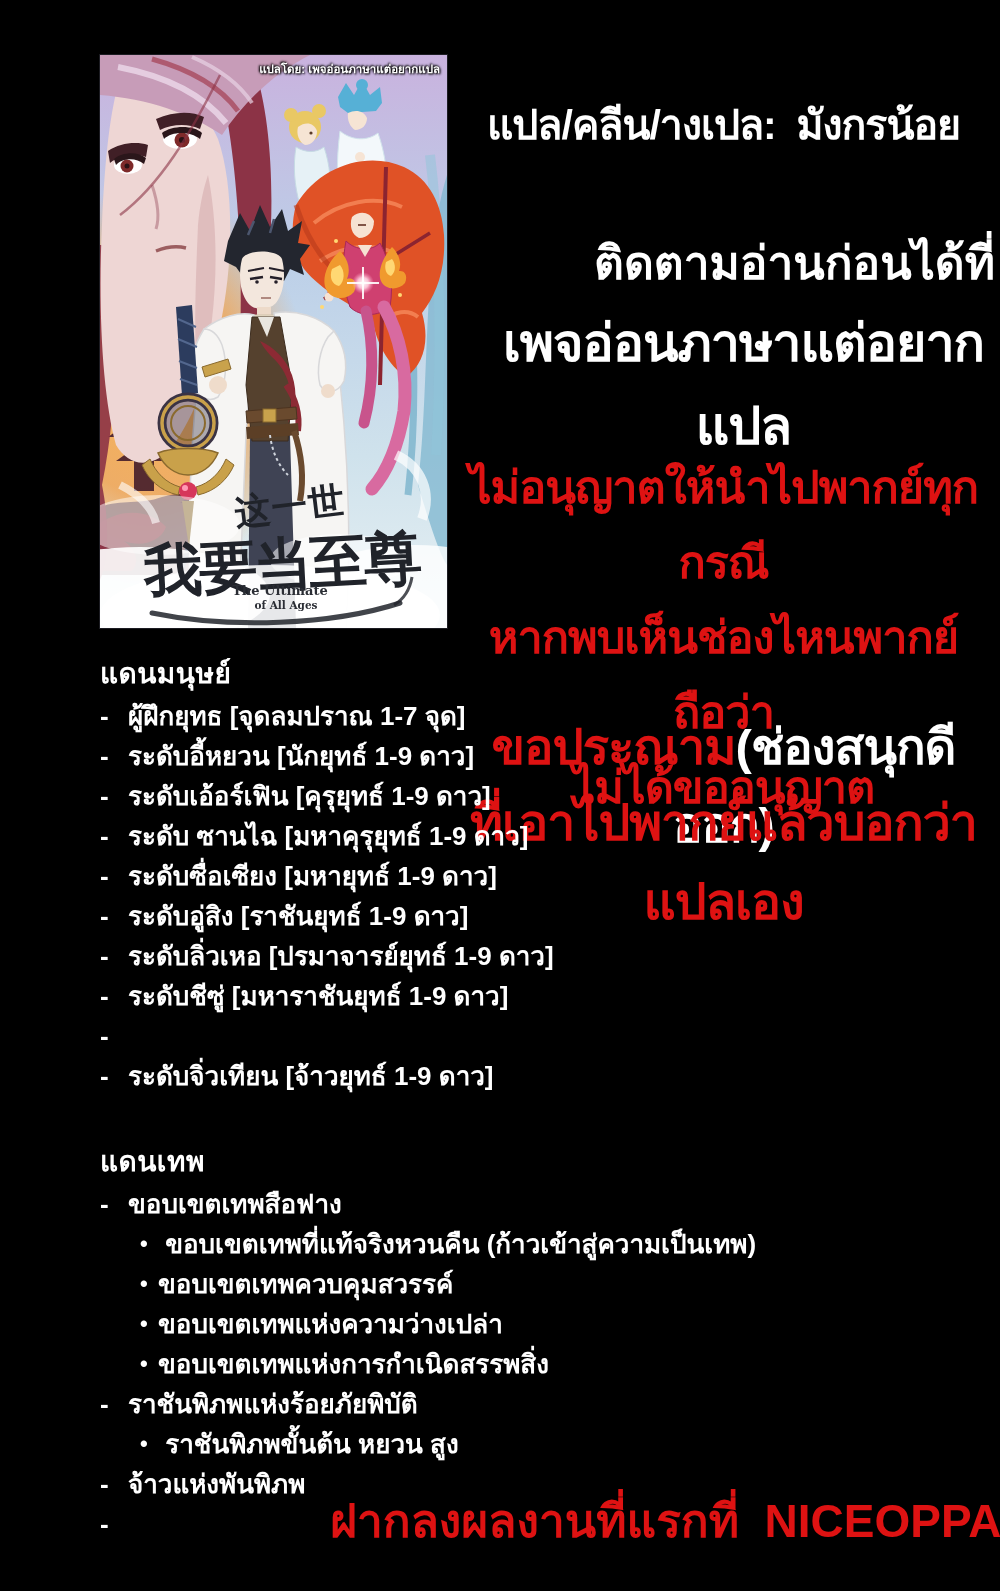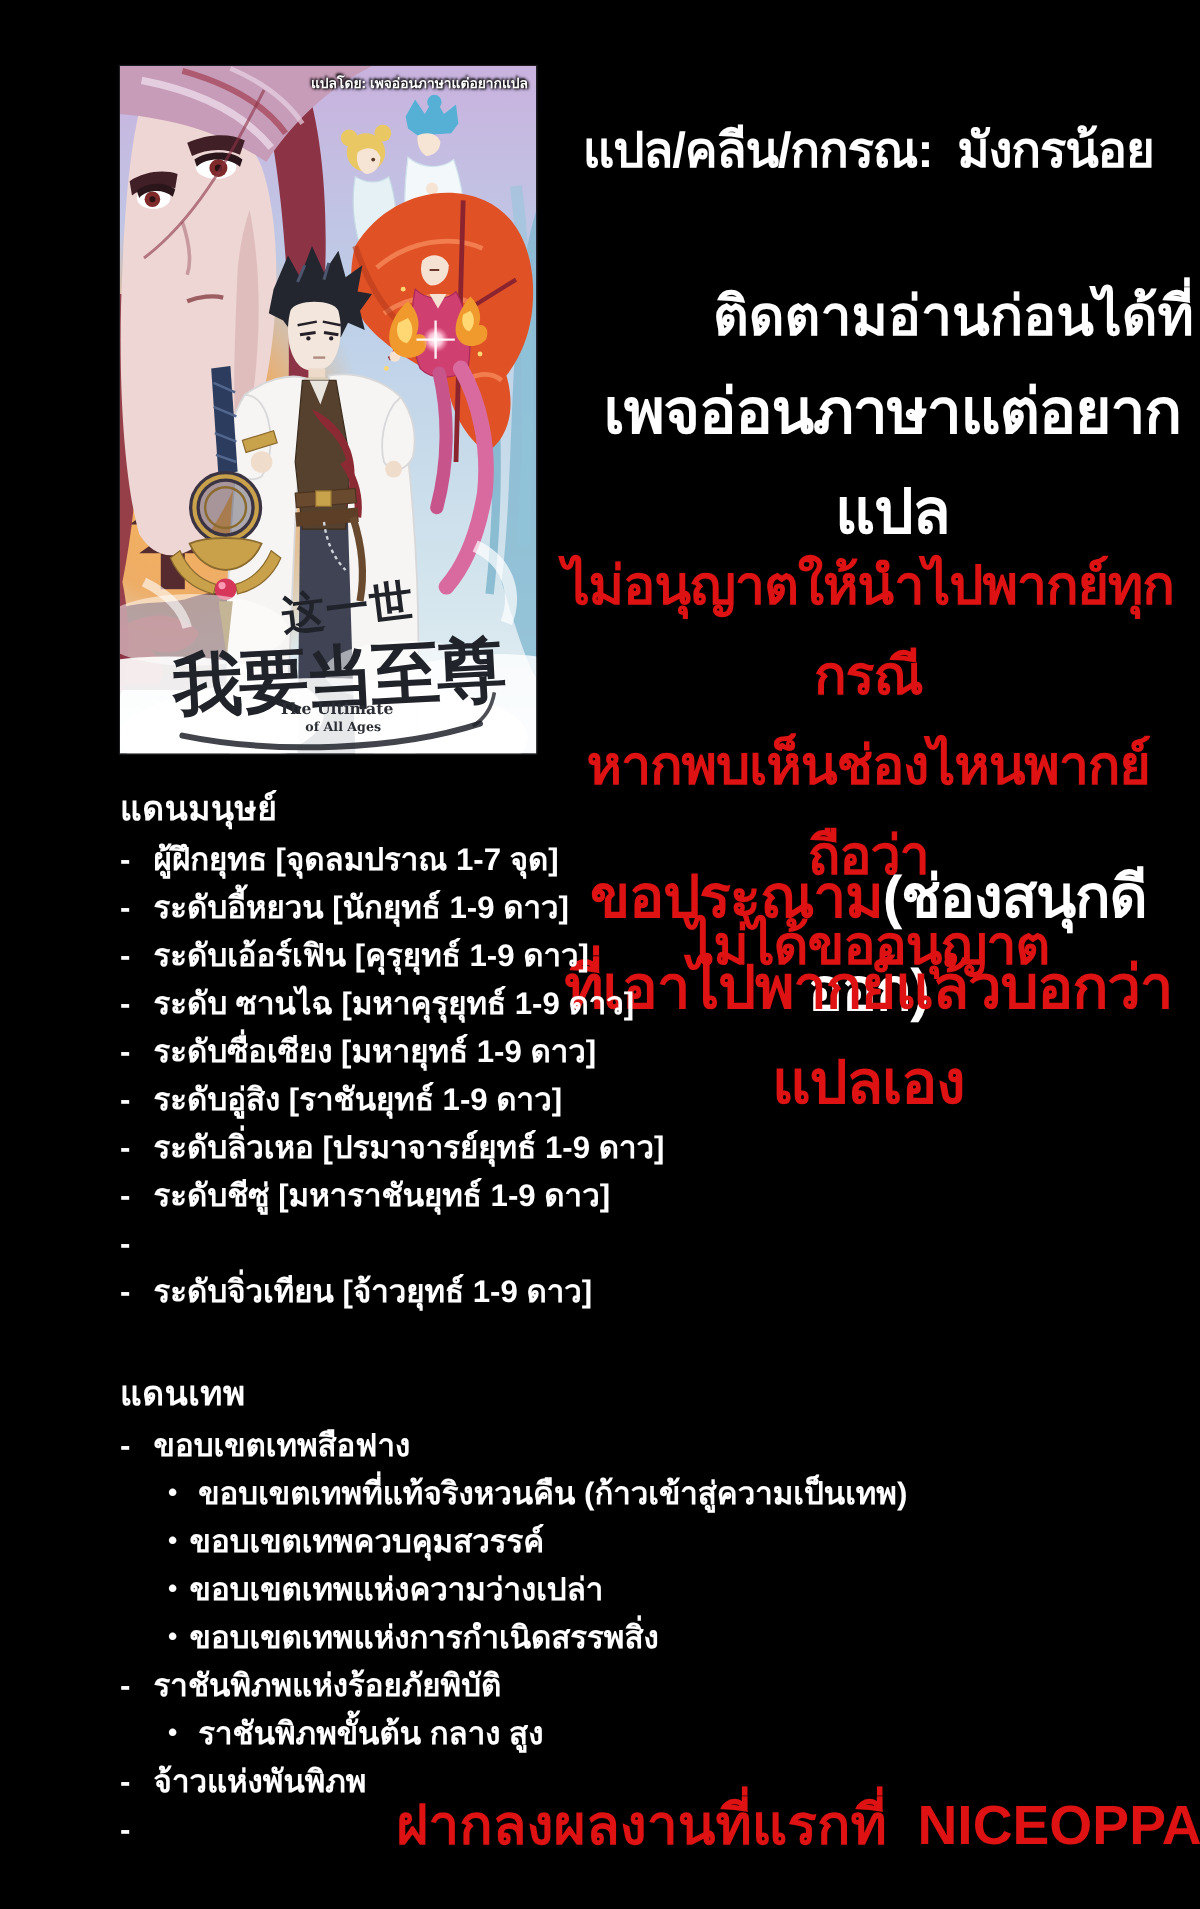--- a/index.html
+++ b/index.html
@@ -220,21 +220,21 @@
       <text x="44" y="530" font-size="58" font-weight="bold" fill="#20232a" letter-spacing="-3" transform="rotate(-3 170 510)" font-family="'DejaVu Serif',serif">我要当至尊</text>
       <path d="M52,558 C130,574 232,570 300,548" stroke="#20232a" stroke-width="5" fill="none" opacity="0.85" stroke-linecap="round"></path>
       <path d="M294,550 C304,544 310,534 312,522" stroke="#20232a" stroke-width="3" fill="none" opacity="0.8"></path>
       <text x="180" y="540" text-anchor="middle" font-size="13" font-weight="bold" fill="#2b2e35" font-family="'DejaVu Serif',serif">The Ultimate</text>
       <text x="186" y="554" text-anchor="middle" font-size="10.5" font-weight="bold" fill="#2b2e35" font-family="'DejaVu Serif',serif">of All Ages</text>
     </g>
   </svg>
   <div class="cover-caption">แปลโดย: เพจอ่อนภาษาแต่อยากแปล</div>
 </div>
 
-<div class="abs credit-line1 white b center pre">แปล/คลีน/กกรณ:  มังกรน้อย</div>
+<div class="abs credit-line1 white b center pre">แปล/คลีน/างเปล:  มังกรน้อย</div>
 <div class="abs follow-line1 white b center">ติดตามอ่านก่อนได้ที่</div>
 <div class="abs follow-line2 white b center">เพจอ่อนภาษาแต่อยากแปล</div>
 
 <div class="abs warning-block red b center">
   <div>ไม่อนุญาตให้นำไปพากย์ทุกกรณี</div>
   <div>หากพบเห็นช่องไหนพากย์ถือว่า</div>
   <div>ไม่ได้ขออนุญาต</div>
 </div>
 
 <div class="abs condemn-line1 b center">
@@ -260,19 +260,19 @@
 
 <div class="abs realm-section god-section">
   <div class="section-header">แดนเทพ</div>
   <div class="realm-list">
       <div class="list-row"><span class="marker">-</span><span class="item-text">ขอบเขตเทพสือฟาง</span></div>
       <div class="list-row indent"><span class="marker">•</span><span class="item-text"> ขอบเขตเทพที่แท้จริงหวนคืน (ก้าวเข้าสู่ความเป็นเทพ)</span></div>
       <div class="list-row indent"><span class="marker">•</span><span class="item-text">ขอบเขตเทพควบคุมสวรรค์</span></div>
       <div class="list-row indent"><span class="marker">•</span><span class="item-text">ขอบเขตเทพแห่งความว่างเปล่า</span></div>
       <div class="list-row indent"><span class="marker">•</span><span class="item-text">ขอบเขตเทพแห่งการกำเนิดสรรพสิ่ง</span></div>
       <div class="list-row"><span class="marker">-</span><span class="item-text">ราชันพิภพแห่งร้อยภัยพิบัติ</span></div>
-      <div class="list-row indent"><span class="marker">•</span><span class="item-text"> ราชันพิภพขั้นต้น กลาง สูง</span></div>
+      <div class="list-row indent"><span class="marker">•</span><span class="item-text"> ราชันพิภพขั้นต้น หยวน สูง</span></div>
       <div class="list-row"><span class="marker">-</span><span class="item-text">จ้าวแห่งพันพิภพ</span></div>
       <div class="list-row"><span class="marker">-</span></div>
     </div>
 </div>
 
 <div class="abs footer-line red b">ฝากลงผลงานที่แรกที่  NICEOPPAI.NET</div>
 
 </body></html>

